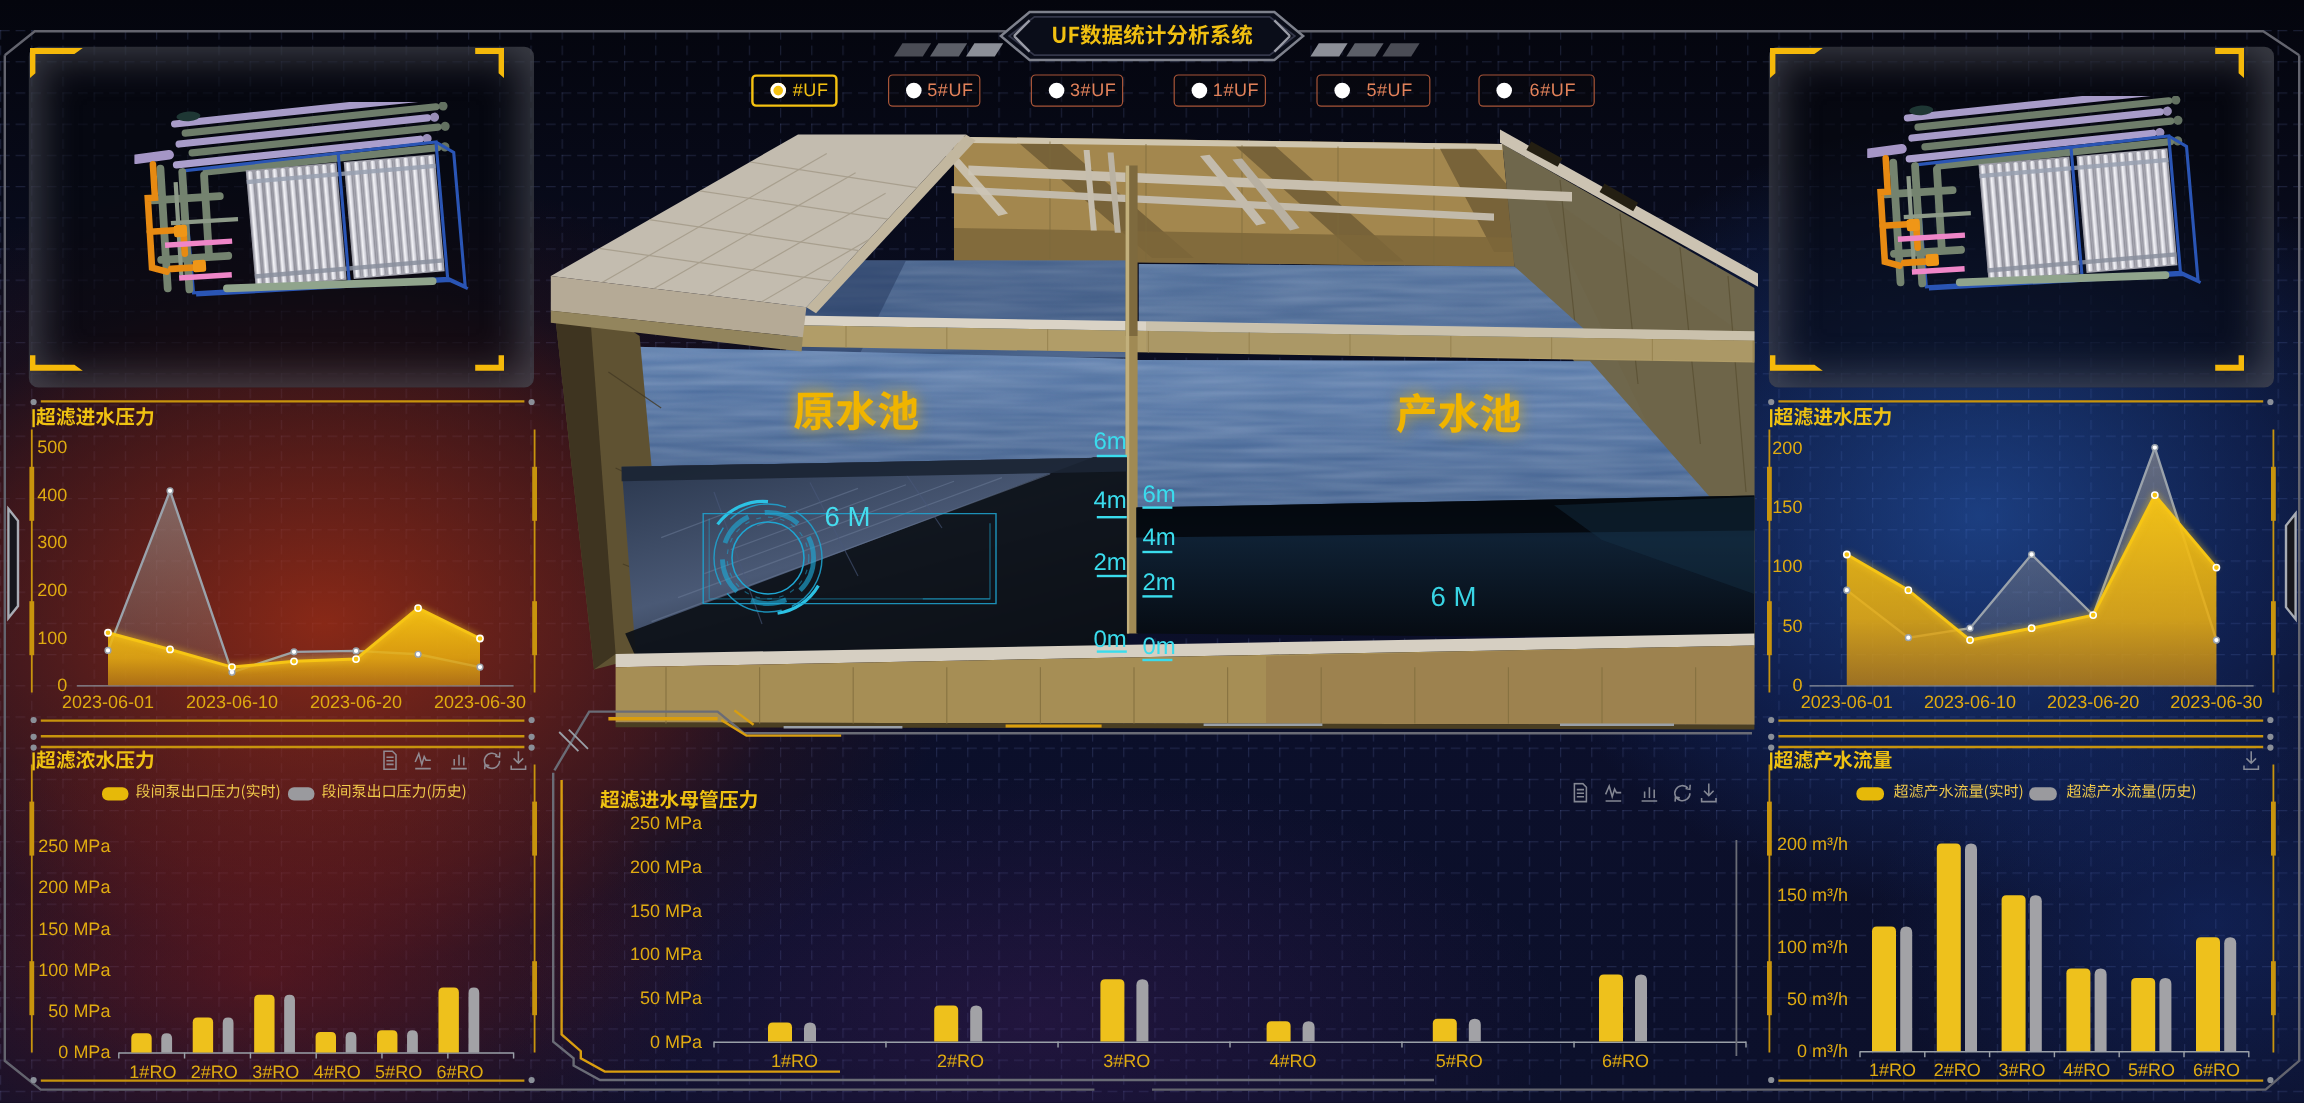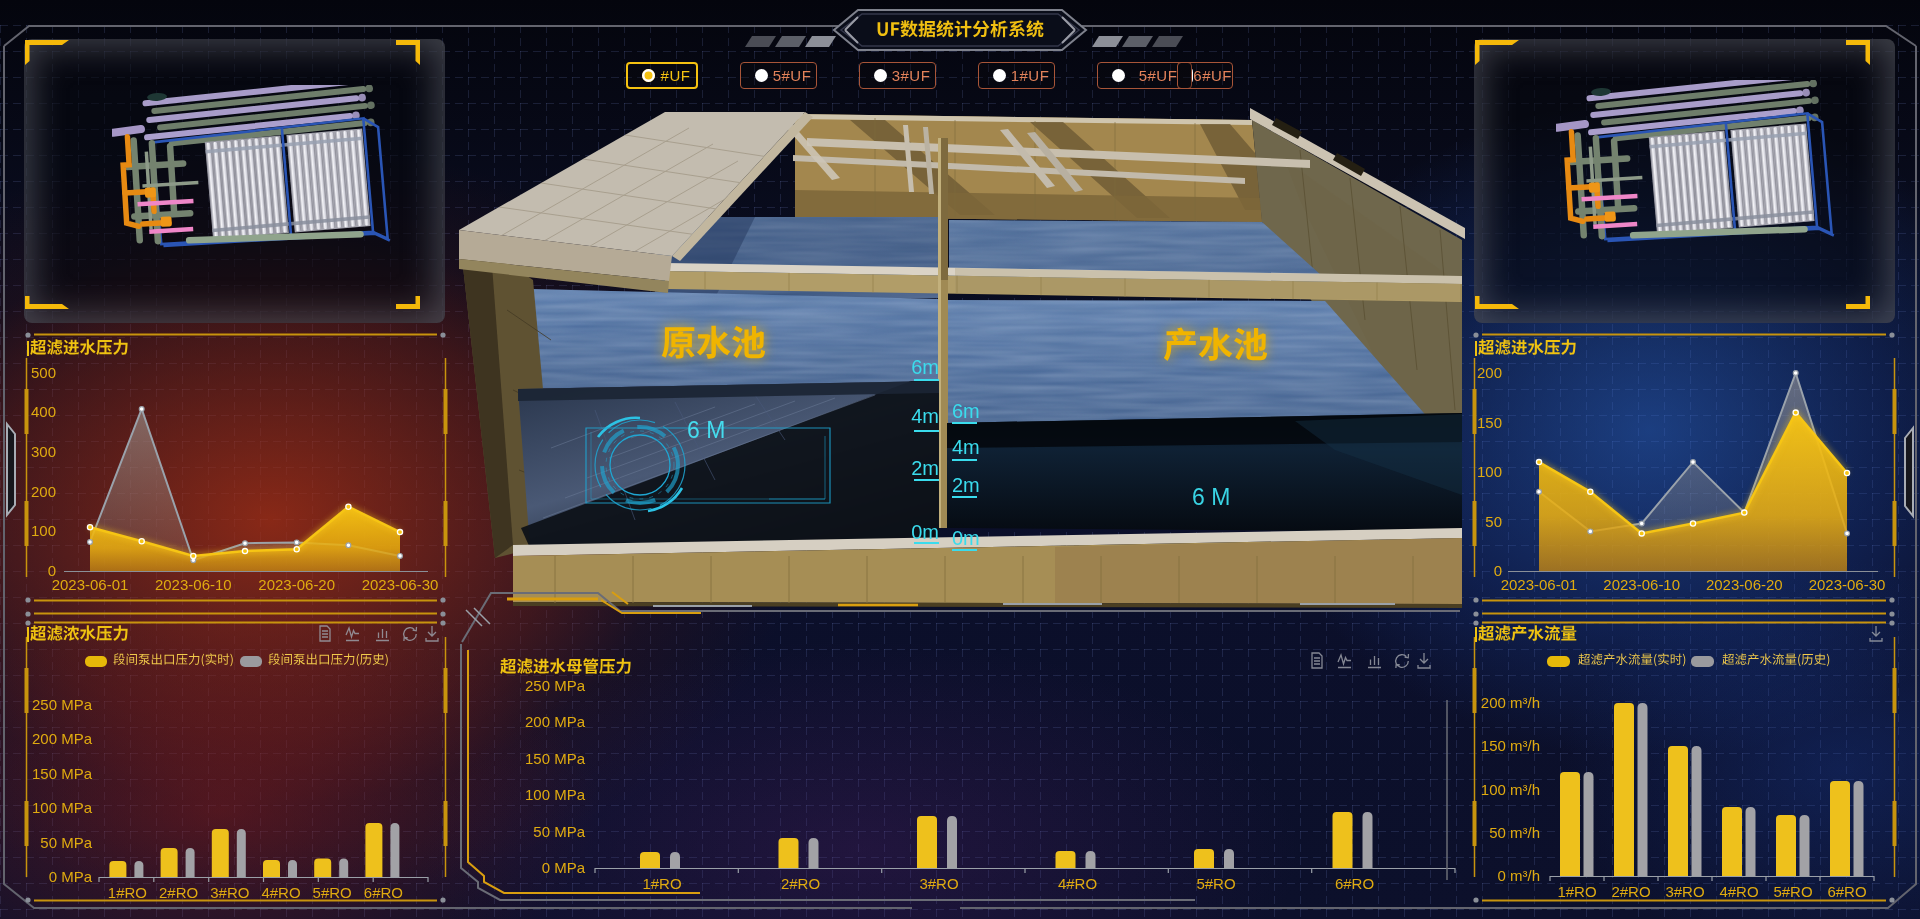--- a/index.html
+++ b/index.html
@@ -87,21 +87,21 @@
       <span class="lbl" style="color:#e2825a">3#UF</span>
     </div>
     <div class="radio" style="left:978px;top:62px;width:77px;border:1px solid #a85538">
       <div class="dot"></div>
       <span class="lbl" style="color:#e2825a">1#UF</span>
     </div>
     <div class="radio" style="left:1097px;top:62px;width:95px;border:1px solid #a85538">
       <div class="dot"></div>
       <span class="lbl" style="color:#e2825a">5#UF</span>
     </div>
-    <div class="radio" style="left:1177px;top:62px;width:56px;border:1px solid #a85538">
+    <div class="radio" style="left:1232px;top:62px;width:97px;border:1px solid #a85538">
       <div class="dot"></div>
       <span class="lbl" style="color:#e2825a">6#UF</span>
     </div>
 
 <div class="equip" style="left:24px;top:39px;width:421px;height:284px"></div>
     <svg class="abs" style="left:25px;top:40px" width="48" height="26">
       <g transform="translate(0,0) scale(1,1)">
         <path d="M0,0 h44 l-7,5 H4.5 V21 l-4.5,4 Z" fill="#f5b90a"></path>
       </g>
     </svg>

